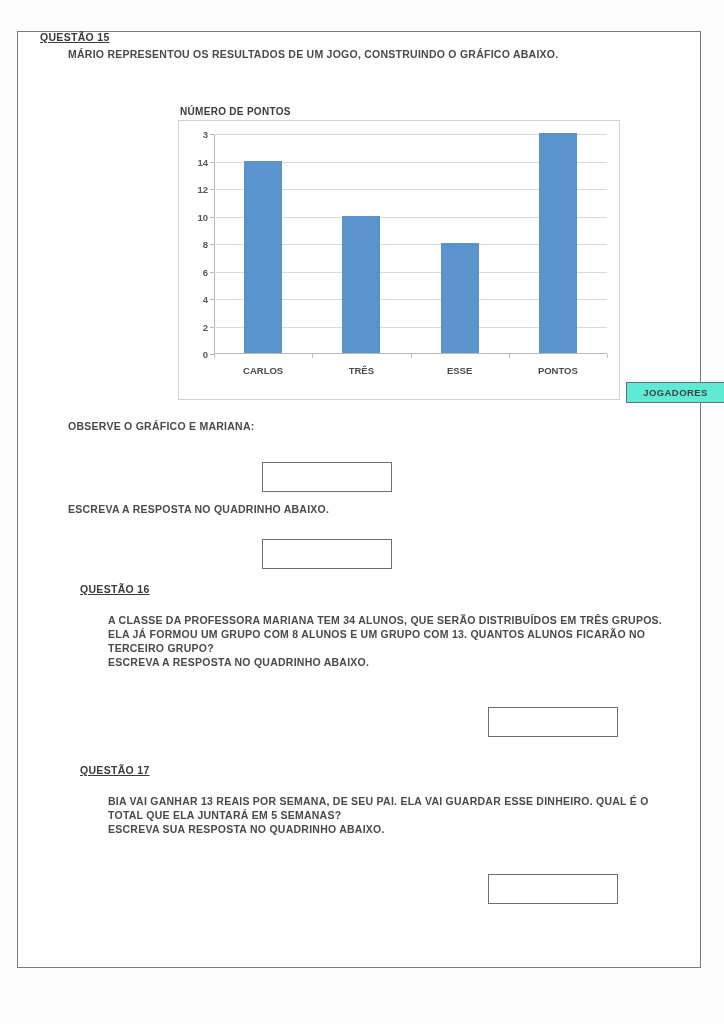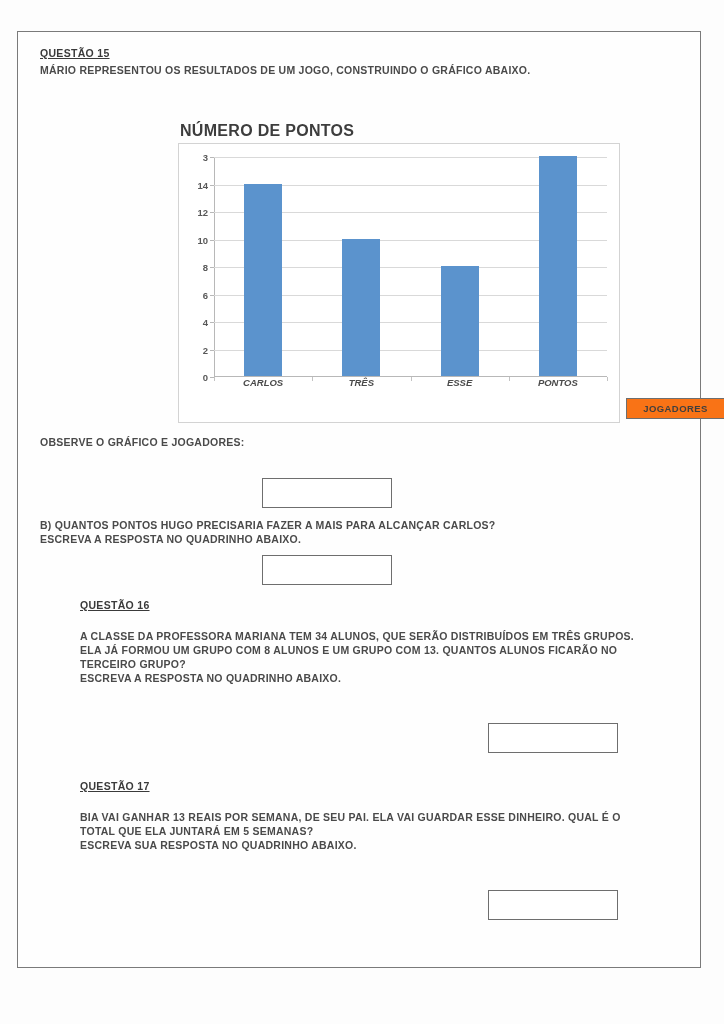--- a/index.html
+++ b/index.html
@@ -28,56 +28,57 @@
     top: 31px;
     width: 684px;
     height: 937px;
     border: 1.5px solid #7a7a7a;
     background: #fefefe;
   }
 
   .content {
     position: absolute;
     left: 40px;
-    top: 47px;
+    top: 31px;
     width: 660px;
   }
 
   
   .q-head {
     font-size: 10.5px;
     font-weight: bold;
     letter-spacing: 0.3px;
     text-decoration: underline;
     color: #3a3a3a;
   }
   .body-text {
     font-size: 10.5px;
     font-weight: bold;
     letter-spacing: 0.25px;
     line-height: 14px;
     color: #4a4a4a;
+    margin-left: 28px;
   }
   .body-text.just { text-align: justify; width: 648px; }
 
   
   .answer-box {
     border: 1.5px solid #6e6e6e;
     background: #ffffff;
     height: 30px;
   }
 
   
   .chart-wrap {
     position: absolute;
     left: 138px;
     top: 75px;
   }
   .chart-title {
-    font-size: 16px;
+    font-size: 10px;
     font-weight: bold;
     letter-spacing: 0.3px;
     color: #3d3d3d;
     margin-bottom: 3px;
     padding-left: 2px;
   }
   .chart-box {
     width: 442px;
     height: 280px;
     border: 1px solid #d3d3d3;
@@ -130,44 +131,44 @@
   }
   .bar {
     position: absolute;
     bottom: 1px;
     background: #5b93cd;
     width: 38px;
   }
   .xlabel {
     position: absolute;
     top: 100%;
+    margin-top: 11px;
     font-size: 9.5px;
     font-weight: bold;
     color: #4a4a4a;
     text-align: center;
     white-space: nowrap;
     transform: translateX(-50%);
-    font-style: italic;
   }
   .xtick-mark {
     position: absolute;
     bottom: -4px;
     width: 1px;
     height: 4px;
     background: #c3c3c3;
   }
 
   .legend-box {
     position: absolute;
     left: 586px;
     top: 351px;
     width: 99px;
     height: 21px;
     border: 1.2px solid #6e6e6e;
-    background: #f97316;
+    background: #5eead4;
     display: flex;
     align-items: center;
     justify-content: center;
   }
   .legend-box span {
     font-size: 9.5px;
     font-weight: bold;
     letter-spacing: 0.4px;
     color: #3f3f3f;
   }
@@ -231,27 +232,26 @@
             <div class="xtick-mark" style="left: 294.75px; bottom: -4px;"></div>
             <div class="xtick-mark" style="left: 393px;"></div>
           </div>
       </div>
     </div>
 
     <div class="legend-box">
       <span>JOGADORES</span>
     </div>
 
-    <div class="body-text" style="position:absolute; left:0; top:388px;">OBSERVE O GRÁFICO E JOGADORES:</div>
+    <div class="body-text" style="position:absolute; left:0; top:388px;">OBSERVE O GRÁFICO E MARIANA:</div>
 
 
     <div class="answer-box" style="position:absolute; left:222px; top:431px; width:130px;"></div>
 
     <div style="position:absolute; left:0; top:471px;">
-      <div class="body-text">B) QUANTOS PONTOS HUGO PRECISARIA FAZER A MAIS PARA ALCANÇAR CARLOS?</div>
       <div class="body-text">ESCREVA A RESPOSTA NO QUADRINHO ABAIXO.</div>
     </div>
 
     <div class="answer-box" style="position:absolute; left:222px; top:508px; width:130px;"></div>
   </div>
 
   <div style="position:absolute; left:40px; top:552px; width:660px;">
     <div class="q-head">QUESTÃO 16</div>
     <div style="margin-top:18px;">
       <div class="body-text just">A CLASSE DA PROFESSORA MARIANA TEM 34 ALUNOS, QUE SERÃO DISTRIBUÍDOS EM TRÊS GRUPOS.</div>

